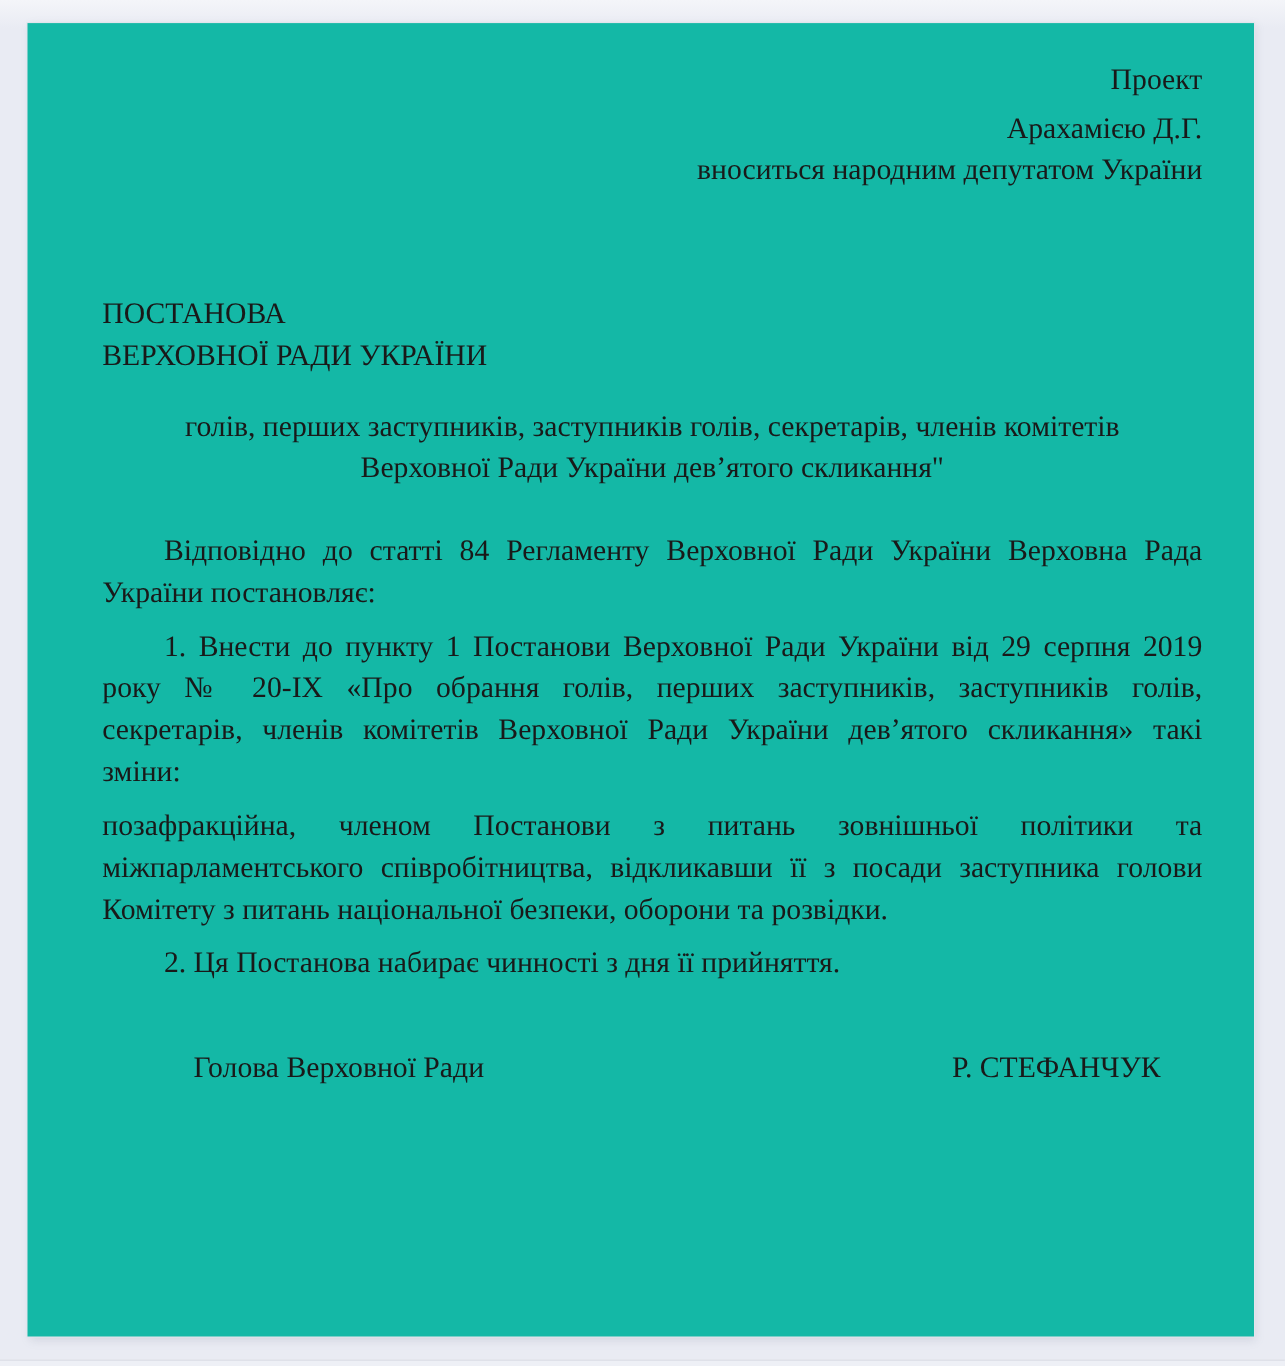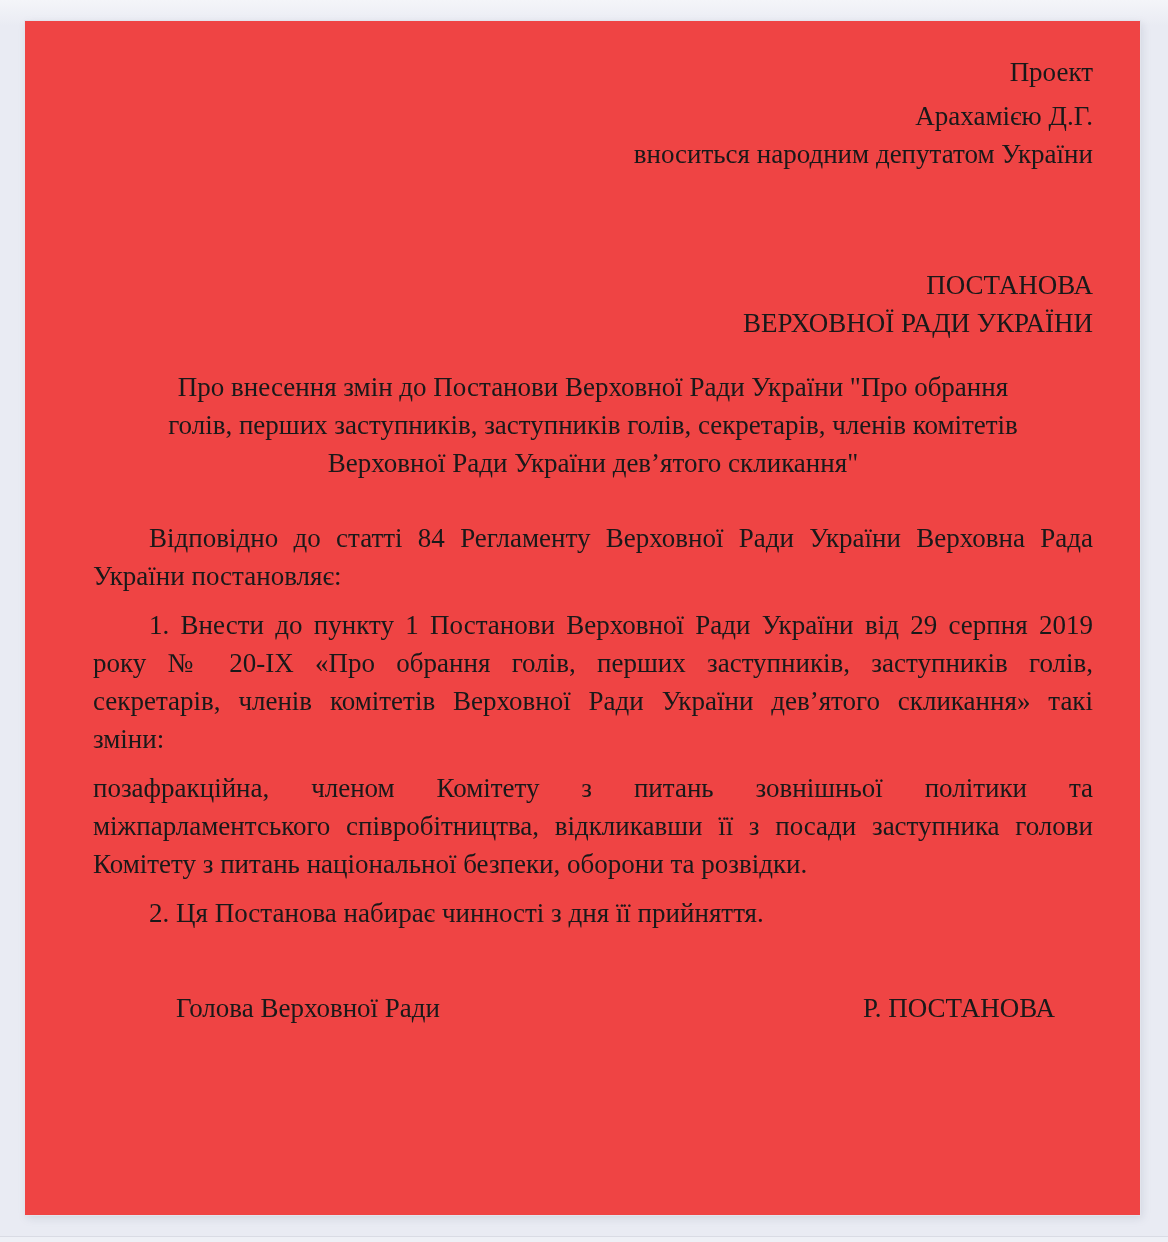--- a/index.html
+++ b/index.html
@@ -12,29 +12,29 @@
     font-family: "Liberation Serif", "DejaVu Serif", serif;
     color: #191919;
   }
   .page {
     position: absolute;
     left: 25px;
     top: 21px;
     width: 1115px;
     height: 1194px;
     box-sizing: border-box;
-    background: #ef4444;
+    background: #14b8a6;
     box-shadow: 0 0 0 1px #e2e4ec, 2px 3px 8px rgba(125,130,155,0.22);
     padding: 32px 47px 0 68px;
     font-size: 27px;
     line-height: 38px;
   }
   .header-right { text-align: right; }
   .header-right .proj { margin-bottom: 6px; }
-  .doc-title { text-align: right; margin-top: 93px; }
+  .doc-title { text-align: left; margin-top: 93px; }
   .doc-subject { text-align: center; margin-top: 26px; }
   .par { margin: 0; }
   .par-0 { margin-top: 37px; }
   .par-1, .par-2, .par-3 { margin-top: 11px; }
   .jline { text-align: justify; text-align-last: justify; }
   .lastline { text-align: left; text-align-last: left; }
   .indent { text-indent: 56px; }
   .signature {
     margin-top: 57px;
     display: flex;
@@ -67,49 +67,48 @@
     <div>Арахамією Д.Г.</div>
     <div>вноситься народним депутатом України</div>
   </div>
 
   <div class="doc-title">
     <div>ПОСТАНОВА</div>
     <div>ВЕРХОВНОЇ РАДИ УКРАЇНИ</div>
   </div>
 
   <div class="doc-subject">
-    <div>Про внесення змін до Постанови Верховної Ради України "Про обрання</div>
     <div>голів, перших заступників, заступників голів, секретарів, членів комітетів</div>
     <div>Верховної Ради України дев’ятого скликання"</div>
   </div>
 
   <div class="par par-0">
     <div class="jline indent">Відповідно до статті 84 Регламенту Верховної Ради України Верховна Рада</div>
     <div class="lastline">України постановляє:</div>
   </div>
 
   <div class="par par-1">
     <div class="jline indent">1. Внести до пункту 1 Постанови Верховної Ради України від 29 серпня 2019</div>
     <div class="jline">року № 20-IX «Про обрання голів, перших заступників, заступників голів,</div>
     <div class="jline">секретарів, членів комітетів Верховної Ради України дев’ятого скликання» такі</div>
     <div class="lastline">зміни:</div>
   </div>
 
   <div class="par par-2">
-    <div class="jline">позафракційна, членом Комітету з питань зовнішньої політики та</div>
+    <div class="jline">позафракційна, членом Постанови з питань зовнішньої політики та</div>
     <div class="jline">міжпарламентського співробітництва, відкликавши її з посади заступника голови</div>
     <div class="lastline">Комітету з питань національної безпеки, оборони та розвідки.</div>
   </div>
 
   <div class="par par-3">
     <div class="lastline indent">2. Ця Постанова набирає чинності з дня її прийняття.</div>
   </div>
 
   <div class="signature">
     <div class="sig-left">
       <div>Голова Верховної Ради</div>
     </div>
-    <div class="sig-right">Р. ПОСТАНОВА</div>
+    <div class="sig-right">Р. СТЕФАНЧУК</div>
   </div>
 
 </div>
 
 <div class="bottom-strip"></div>
 
 </body></html>

